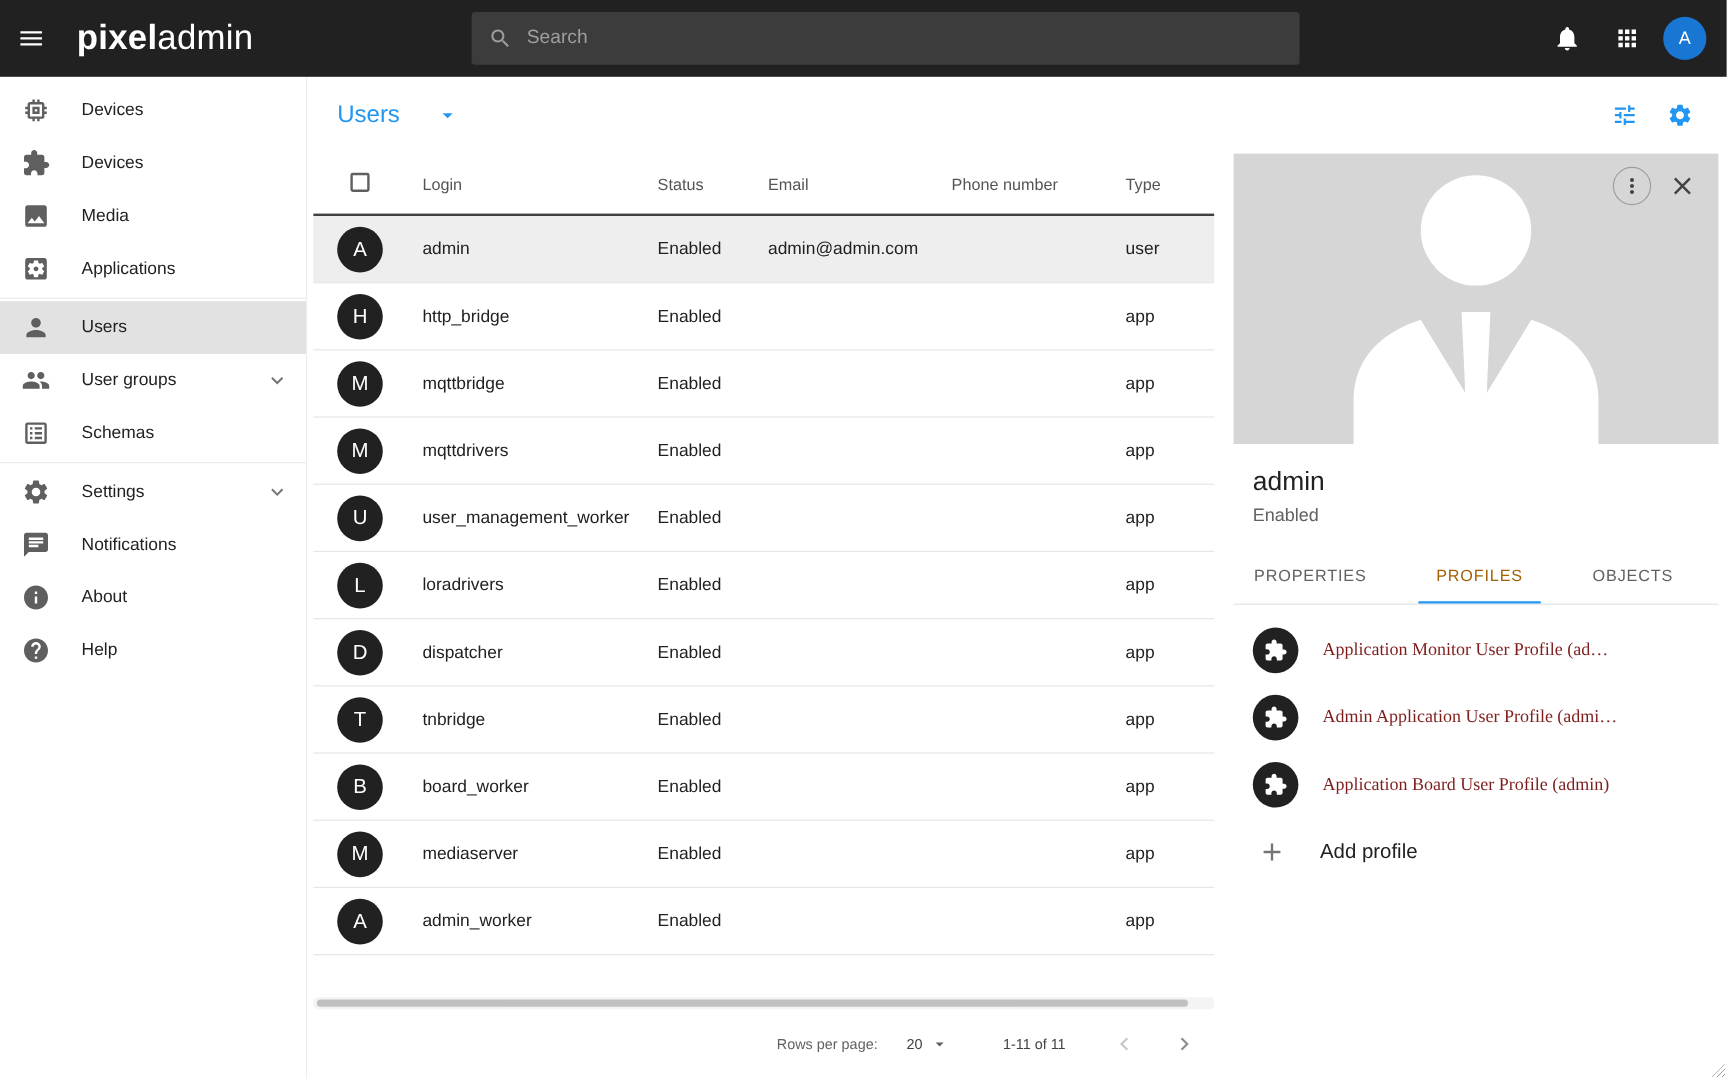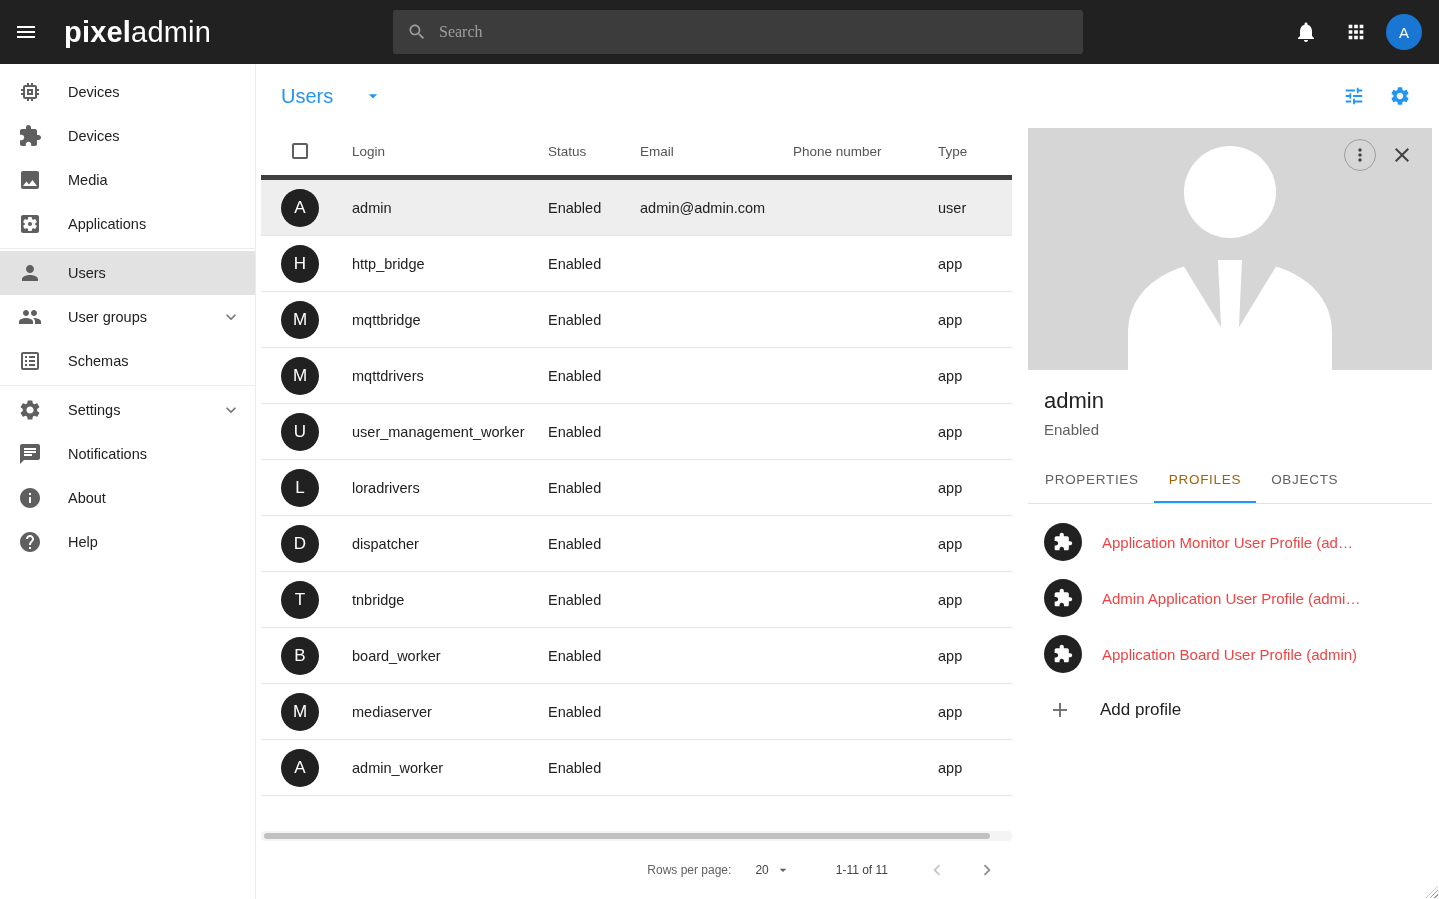--- a/index.html
+++ b/index.html
@@ -14,21 +14,21 @@
   
   .topbar { height:64px; background:#212121; display:flex; align-items:center; position:relative; color:#fff; }
   .icon-btn { display:flex; align-items:center; justify-content:center; color:#fff; }
   .hamburger { width:48px; height:48px; margin-left:2px; }
   .brand { margin-left:14px; font-size:29px; color:#fff; letter-spacing:.2px; white-space:nowrap; }
   .brand .bold { font-weight:700; }
   .brand .light { font-weight:400; }
   .search { position:absolute; left:393px; top:10px; width:690px; height:44px; background:#3c3c3c;
             border-radius:3px; display:flex; align-items:center; padding:0 14px; }
   .search .sicon { color:#9e9e9e; margin-right:10px; flex:none; }
-  .search-input { flex:1; background:transparent; border:none; outline:none; color:#e0e0e0; font-size:16px; font-family:Liberation Serif, serif; }
+  .search-input { flex:1; background:transparent; border:none; outline:none; color:#e0e0e0; font-size:16px; font-family:Liberation Sans, sans-serif; }
   .search-input::placeholder { color:#9e9e9e; }
   .topbar-right { position:absolute; right:0; top:0; height:64px; display:flex; align-items:center; padding-right:17px; }
   .bell { margin-right:27px; }
   .apps { margin-right:19px; }
   .user-avatar { width:36px; height:36px; border-radius:50%; background:#1976d2; color:#fff; font-size:15px;
                  display:flex; align-items:center; justify-content:center; cursor:pointer; }
 
   
   .shell { display:flex; height:835px; }
 
@@ -49,21 +49,21 @@
   .title-caret { margin-left:30px; }
   .main-header-actions { position:absolute; right:28px; top:0; height:64px; display:flex; align-items:center; gap:24px; }
   .main-header-actions .icon-btn { color:#2196f3; }
 
   .content { flex:1; min-height:0; display:flex; }
 
   
   .table-area { width:751px; margin-left:5px; flex:none; display:flex; flex-direction:column; }
   .tbl { flex:1; overflow:hidden; }
   .thead, .trow { display:grid; grid-template-columns:91px 196px 92px 153px 145px 1fr; align-items:center; }
-  .thead { height:52px; border-bottom:5px solid #404040; }
+  .thead { height:52px; border-bottom:2px solid #404040; }
   .hcell { font-size:13.5px; font-weight:500; color:#555; }
   .checkbox { width:16px; height:16px; border:2px solid #5f5f5f; border-radius:2px; margin-left:31px; cursor:pointer; background:#fff; }
   .trow { height:56px; border-bottom:1px solid #e6e6e6; font-size:14.5px; color:#212121; cursor:pointer; }
   .trow.selected { background:#eeeeee; }
   .row-avatar { width:38px; height:38px; border-radius:50%; background:#212121; color:#fff; font-size:17px;
                 display:flex; align-items:center; justify-content:center; margin-left:20px; }
   .cell { overflow:hidden; white-space:nowrap; text-overflow:ellipsis; padding-right:8px; }
 
   .hscroll { height:10px; flex:none; position:relative; background:#f4f4f4; border-radius:4px; margin:0 0 0 0; }
   .hscroll .thumb { position:absolute; left:3px; top:2px; height:6px; width:726px; background:#c1c1c1; border-radius:3px; cursor:pointer; }
@@ -78,29 +78,29 @@
 
   
   .detail { width:404px; flex:none; margin-left:16px; display:flex; flex-direction:column; }
   .detail-photo { height:242px; flex:none; background:#d6d6d6; position:relative; overflow:hidden; }
   .detail-photo svg.silhouette { position:absolute; left:0; bottom:0; }
   .photo-actions { position:absolute; top:11px; right:18px; display:flex; align-items:center; gap:14px; }
   .photo-actions .icon-btn { color:#424242; }
   .more-circle { width:32px; height:32px; border:1px solid #9e9e9e; border-radius:50%; display:flex; align-items:center; justify-content:center; }
   .detail-title { font-size:22px; font-weight:500; color:#212121; margin:18px 16px 0; }
   .detail-status { font-size:15px; color:#616161; margin:7px 16px 0; }
-  .tabs { display:flex; margin-top:17px; border-bottom:1px solid #e3e3e3; padding:0 2px; }
+  .tabs { display:flex; margin-top:17px; border-bottom:1px solid #e3e3e3; padding:0 2px;gap:28px; }
   .tab { height:48px; padding:0 15px; display:flex; align-items:center; font-size:13.5px; font-weight:500;
          letter-spacing:.7px; color:#616161; cursor:pointer; }
   .tab.active { color:#a16207; box-shadow:inset 0 -2px 0 #2196f3; }
   .profiles { padding-top:10px; }
   .profile-item { height:56px; display:flex; align-items:center; padding:0 16px; cursor:pointer; }
   .profile-icon { width:38px; height:38px; border-radius:50%; background:#212121; color:#fff; flex:none;
                   display:flex; align-items:center; justify-content:center; }
-  .profile-label { margin-left:20px; font-size:15px; color:#ef4444; white-space:nowrap; overflow:hidden; }
+  .profile-label { margin-left:20px; font-size:15px; color:#7f1d1d; white-space:nowrap; overflow:hidden;font-family:Liberation Serif, serif; }
   .add-profile { height:56px; display:flex; align-items:center; padding:0 16px 0 20px; cursor:pointer; }
   .add-profile .plus { color:#757575; flex:none; }
   .add-profile .lbl { margin-left:28px; font-size:17px; color:#212121; }
 
   .resize-handle { position:absolute; right:1px; bottom:1px; width:12px; height:12px;
                    background:repeating-linear-gradient(-45deg, transparent 0 2px, #9e9e9e 2px 3px);
                    clip-path:polygon(100% 0, 100% 100%, 0 100%); cursor:nwse-resize; }
 </style>
 </head>
 <body>

